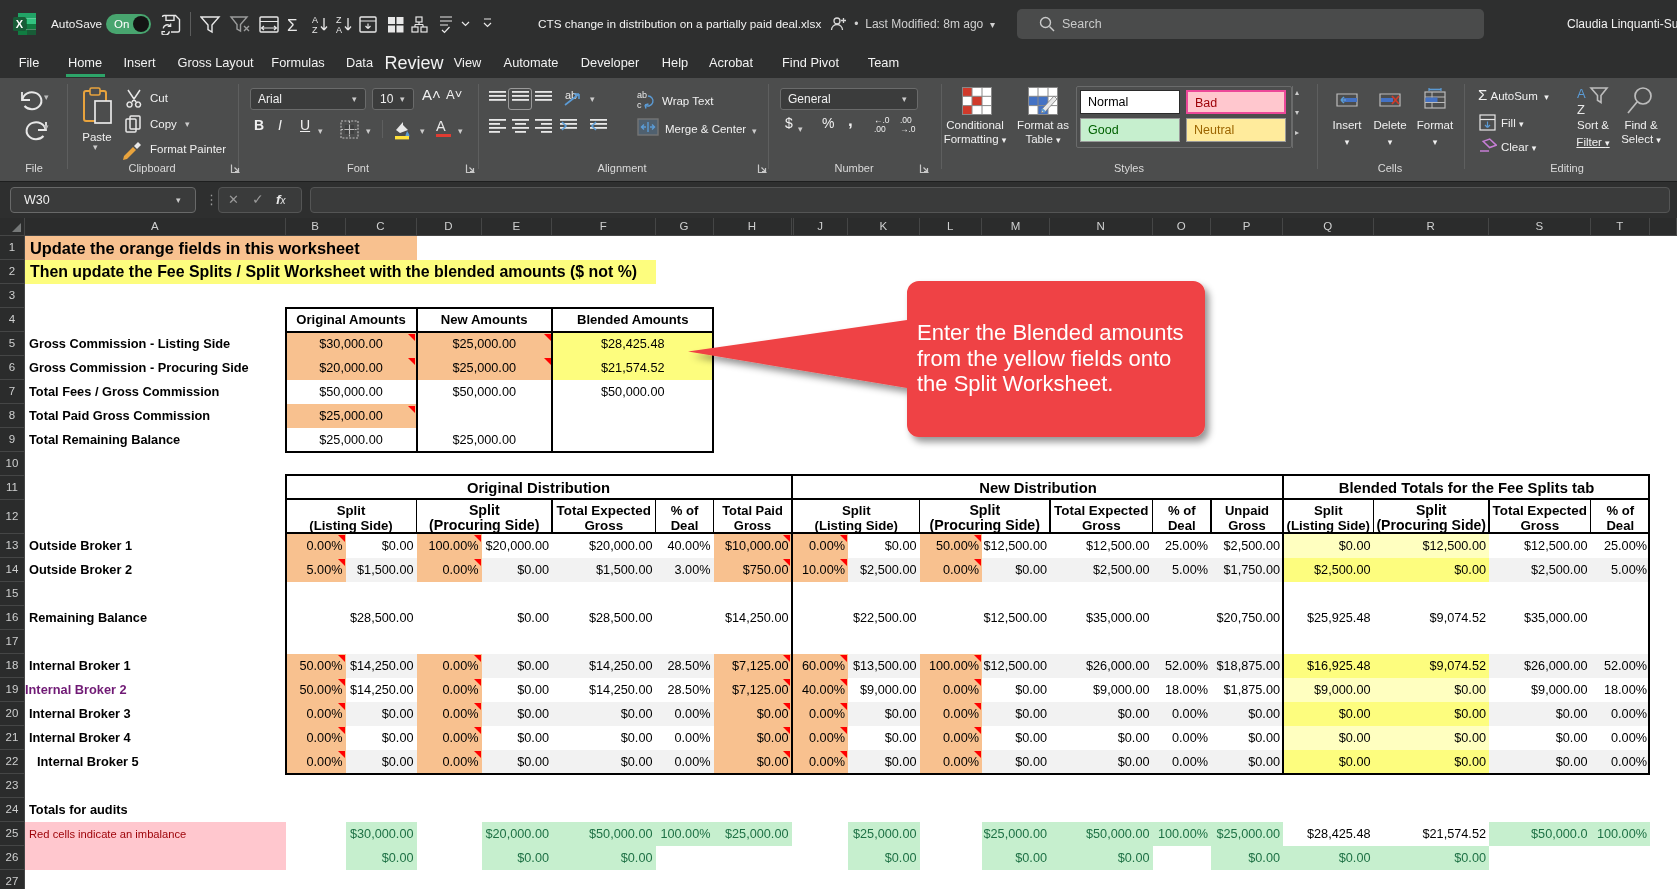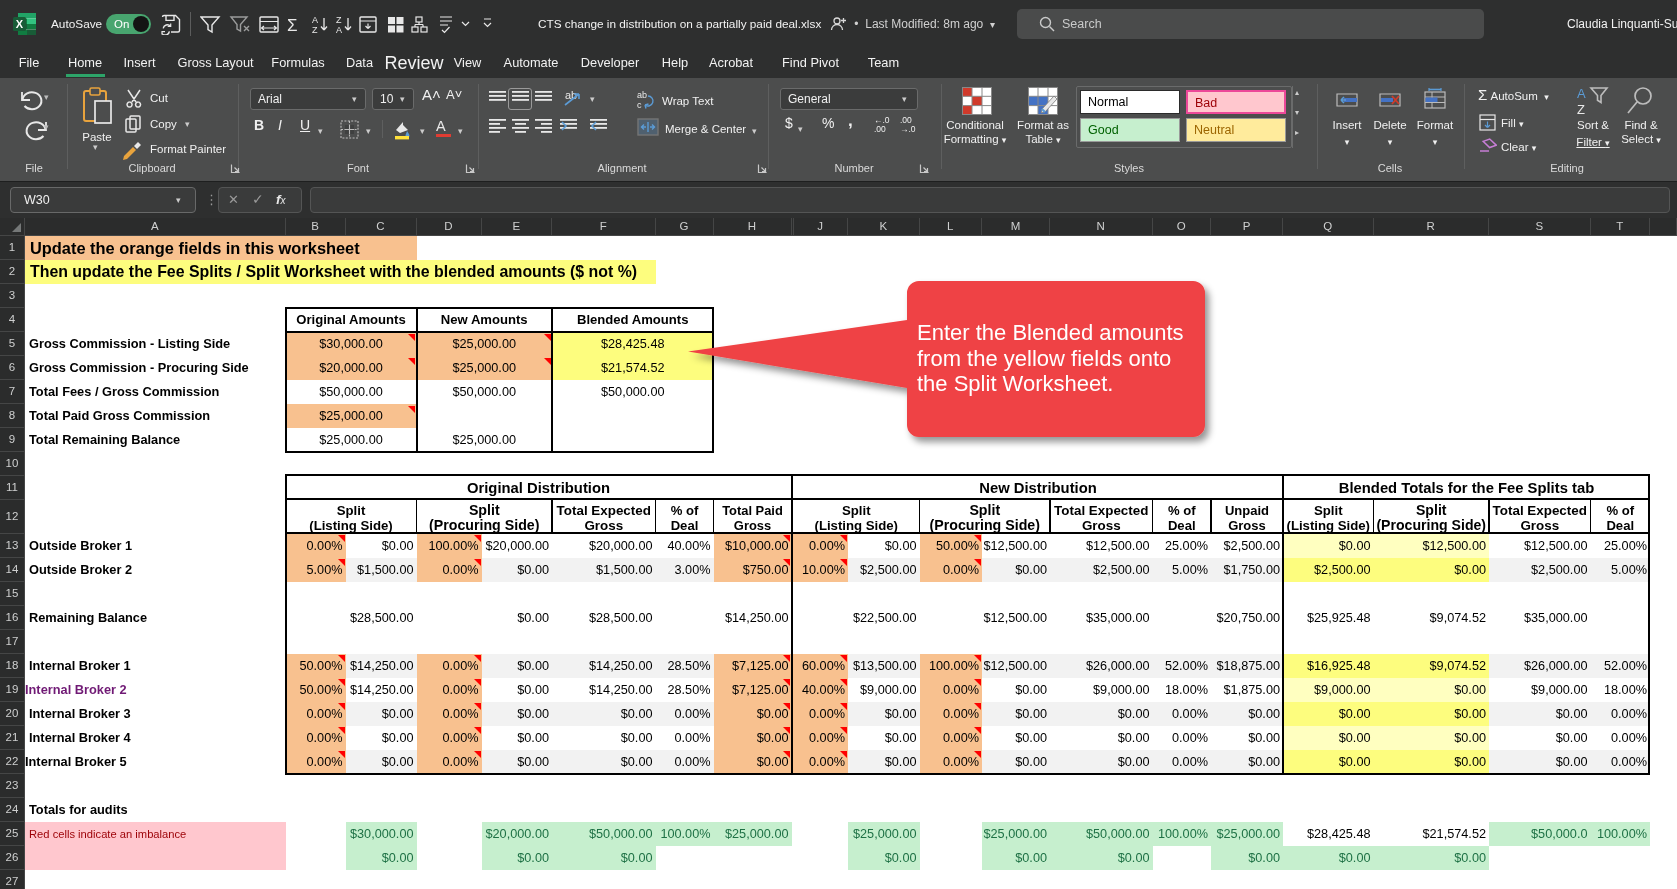--- a/index.html
+++ b/index.html
@@ -470,21 +470,21 @@
 <div style="position:absolute;left:25px;top:380px;width:260.5px;height:24px;font-size:12.8px;font-weight:700;text-align:left;color:#000;line-height:24px;padding-left:4px;white-space:nowrap;overflow:visible;box-sizing:border-box;">Total Fees / Gross Commission</div>
 <div style="position:absolute;left:25px;top:404px;width:260.5px;height:24px;font-size:12.8px;font-weight:700;text-align:left;color:#000;line-height:24px;padding-left:4px;white-space:nowrap;overflow:visible;box-sizing:border-box;">Total Paid Gross Commission</div>
 <div style="position:absolute;left:25px;top:428px;width:260.5px;height:24px;font-size:12.8px;font-weight:700;text-align:left;color:#000;line-height:24px;padding-left:4px;white-space:nowrap;overflow:visible;box-sizing:border-box;">Total Remaining Balance</div>
 <div style="position:absolute;left:25px;top:534px;width:260.5px;height:24px;font-size:12.8px;font-weight:700;text-align:left;color:#000;line-height:24px;padding-left:4px;white-space:nowrap;overflow:visible;box-sizing:border-box;">Outside Broker 1</div>
 <div style="position:absolute;left:25px;top:558px;width:260.5px;height:24px;font-size:12.8px;font-weight:700;text-align:left;color:#000;line-height:24px;padding-left:4px;white-space:nowrap;overflow:visible;box-sizing:border-box;">Outside Broker 2</div>
 <div style="position:absolute;left:25px;top:606px;width:260.5px;height:24px;font-size:12.8px;font-weight:700;text-align:left;color:#000;line-height:24px;padding-left:4px;white-space:nowrap;overflow:visible;box-sizing:border-box;">Remaining Balance</div>
 <div style="position:absolute;left:25px;top:654px;width:260.5px;height:24px;font-size:12.8px;font-weight:700;text-align:left;color:#000;line-height:24px;padding-left:4px;white-space:nowrap;overflow:visible;box-sizing:border-box;">Internal Broker 1</div>
 <div style="position:absolute;left:25px;top:678px;width:251px;height:24px;font-size:12.8px;font-weight:700;text-align:left;color:#701a75;line-height:24px;white-space:nowrap;overflow:visible;box-sizing:border-box;">Internal Broker 2</div>
 <div style="position:absolute;left:25px;top:702px;width:260.5px;height:24px;font-size:12.8px;font-weight:700;text-align:left;color:#000;line-height:24px;padding-left:4px;white-space:nowrap;overflow:visible;box-sizing:border-box;">Internal Broker 3</div>
 <div style="position:absolute;left:25px;top:726px;width:260.5px;height:24px;font-size:12.8px;font-weight:700;text-align:left;color:#000;line-height:24px;padding-left:4px;white-space:nowrap;overflow:visible;box-sizing:border-box;">Internal Broker 4</div>
-<div style="position:absolute;left:25px;top:750px;width:260.5px;height:24px;font-size:12.8px;font-weight:700;text-align:left;color:#000;line-height:24px;padding-left:0;white-space:nowrap;overflow:visible;box-sizing:border-box;">Internal Broker 5</div>
+<div style="position:absolute;left:25px;top:750px;width:260.5px;height:24px;font-size:12.8px;font-weight:700;text-align:left;color:#000;line-height:24px;padding-left:12px;white-space:nowrap;overflow:visible;box-sizing:border-box;">Internal Broker 5</div>
 <div style="position:absolute;left:25px;top:798px;width:260.5px;height:24px;font-size:12.8px;font-weight:700;text-align:left;color:#000;line-height:24px;padding-left:4px;white-space:nowrap;overflow:visible;box-sizing:border-box;">Totals for audits</div>
 <div style="position:absolute;left:285.5px;top:558px;width:506.0px;height:24px;background:#F2F2F2;"></div>
 <div style="position:absolute;left:793px;top:558px;width:490px;height:24px;background:#F2F2F2;"></div>
 <div style="position:absolute;left:1489px;top:558px;width:161px;height:24px;background:#F2F2F2;"></div>
 <div style="position:absolute;left:285.5px;top:654px;width:506.0px;height:24px;background:#F2F2F2;"></div>
 <div style="position:absolute;left:793px;top:654px;width:490px;height:24px;background:#F2F2F2;"></div>
 <div style="position:absolute;left:1489px;top:654px;width:161px;height:24px;background:#F2F2F2;"></div>
 <div style="position:absolute;left:285.5px;top:702px;width:506.0px;height:24px;background:#F2F2F2;"></div>
 <div style="position:absolute;left:793px;top:702px;width:490px;height:24px;background:#F2F2F2;"></div>
 <div style="position:absolute;left:1489px;top:702px;width:161px;height:24px;background:#F2F2F2;"></div>

